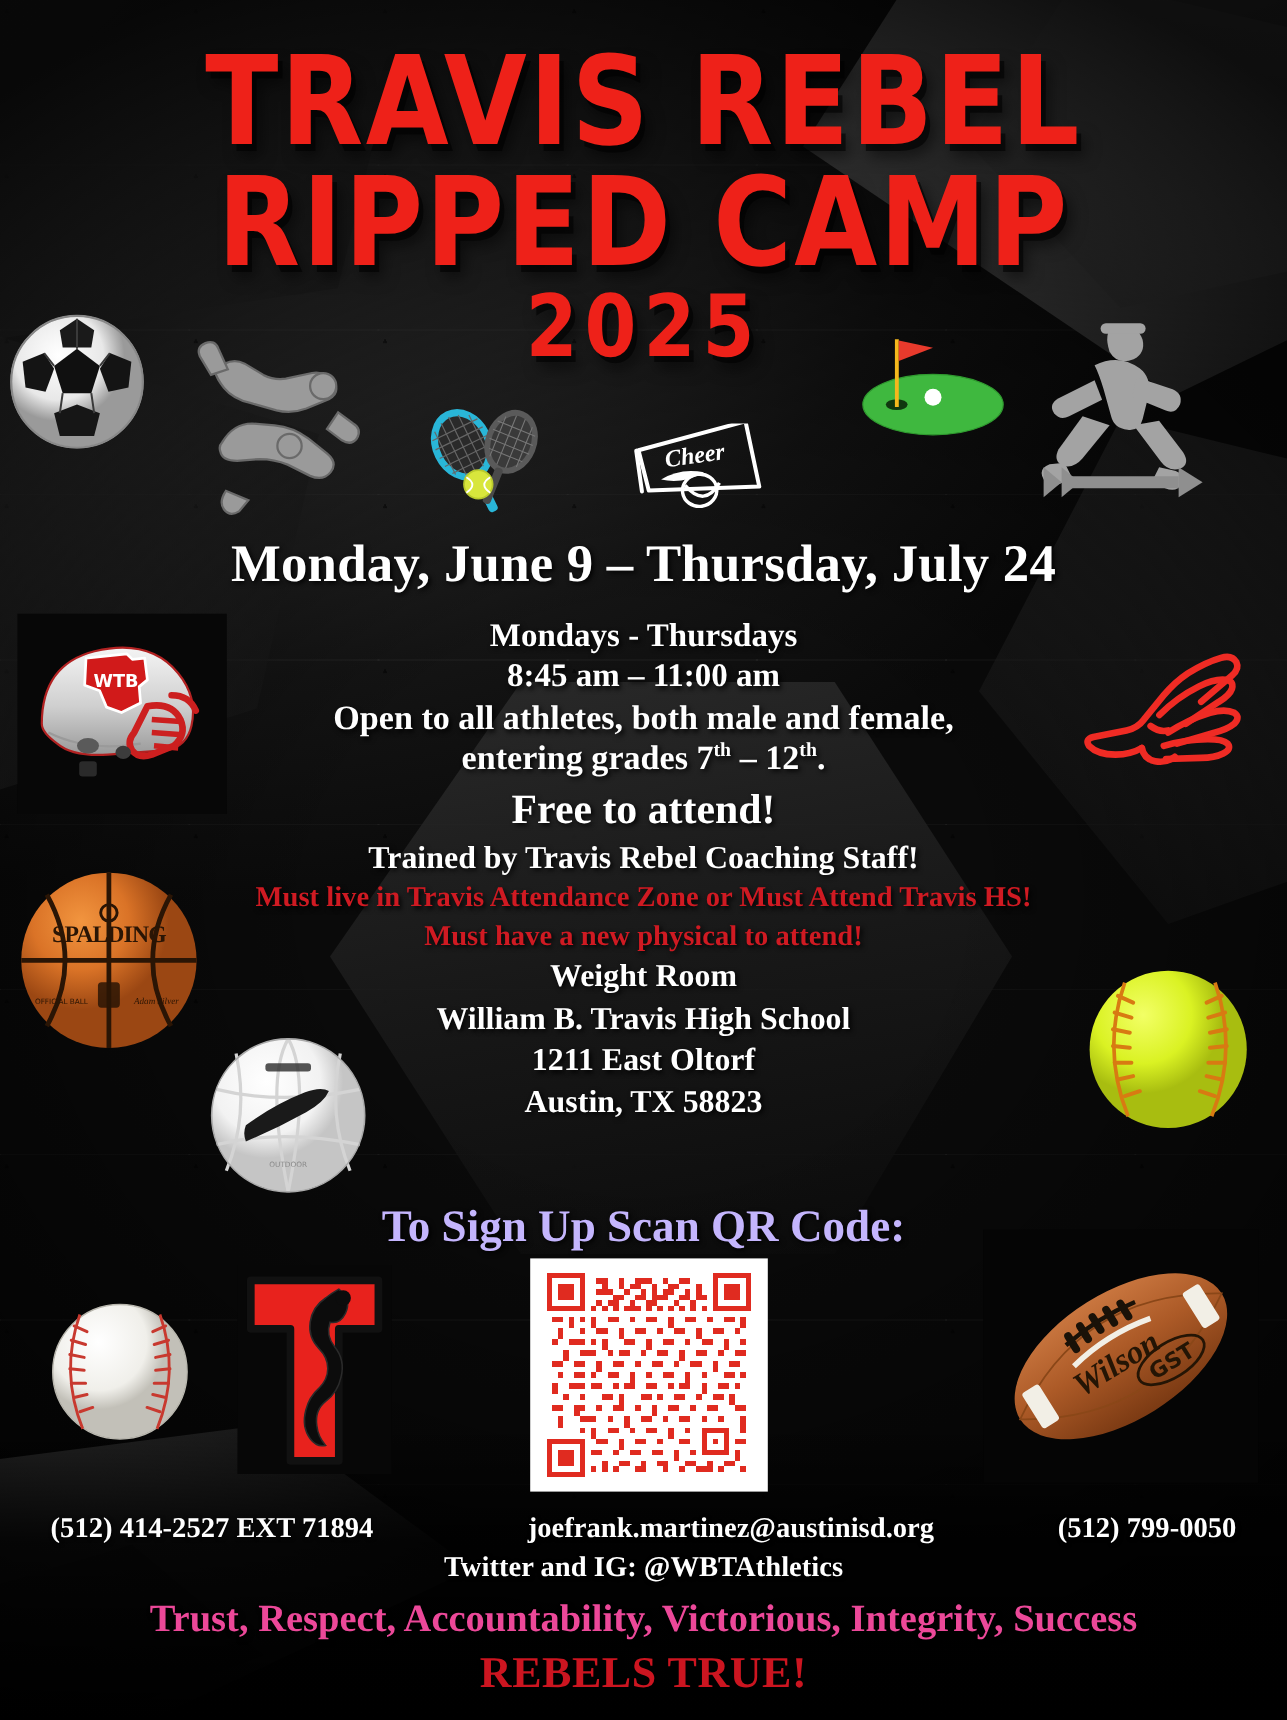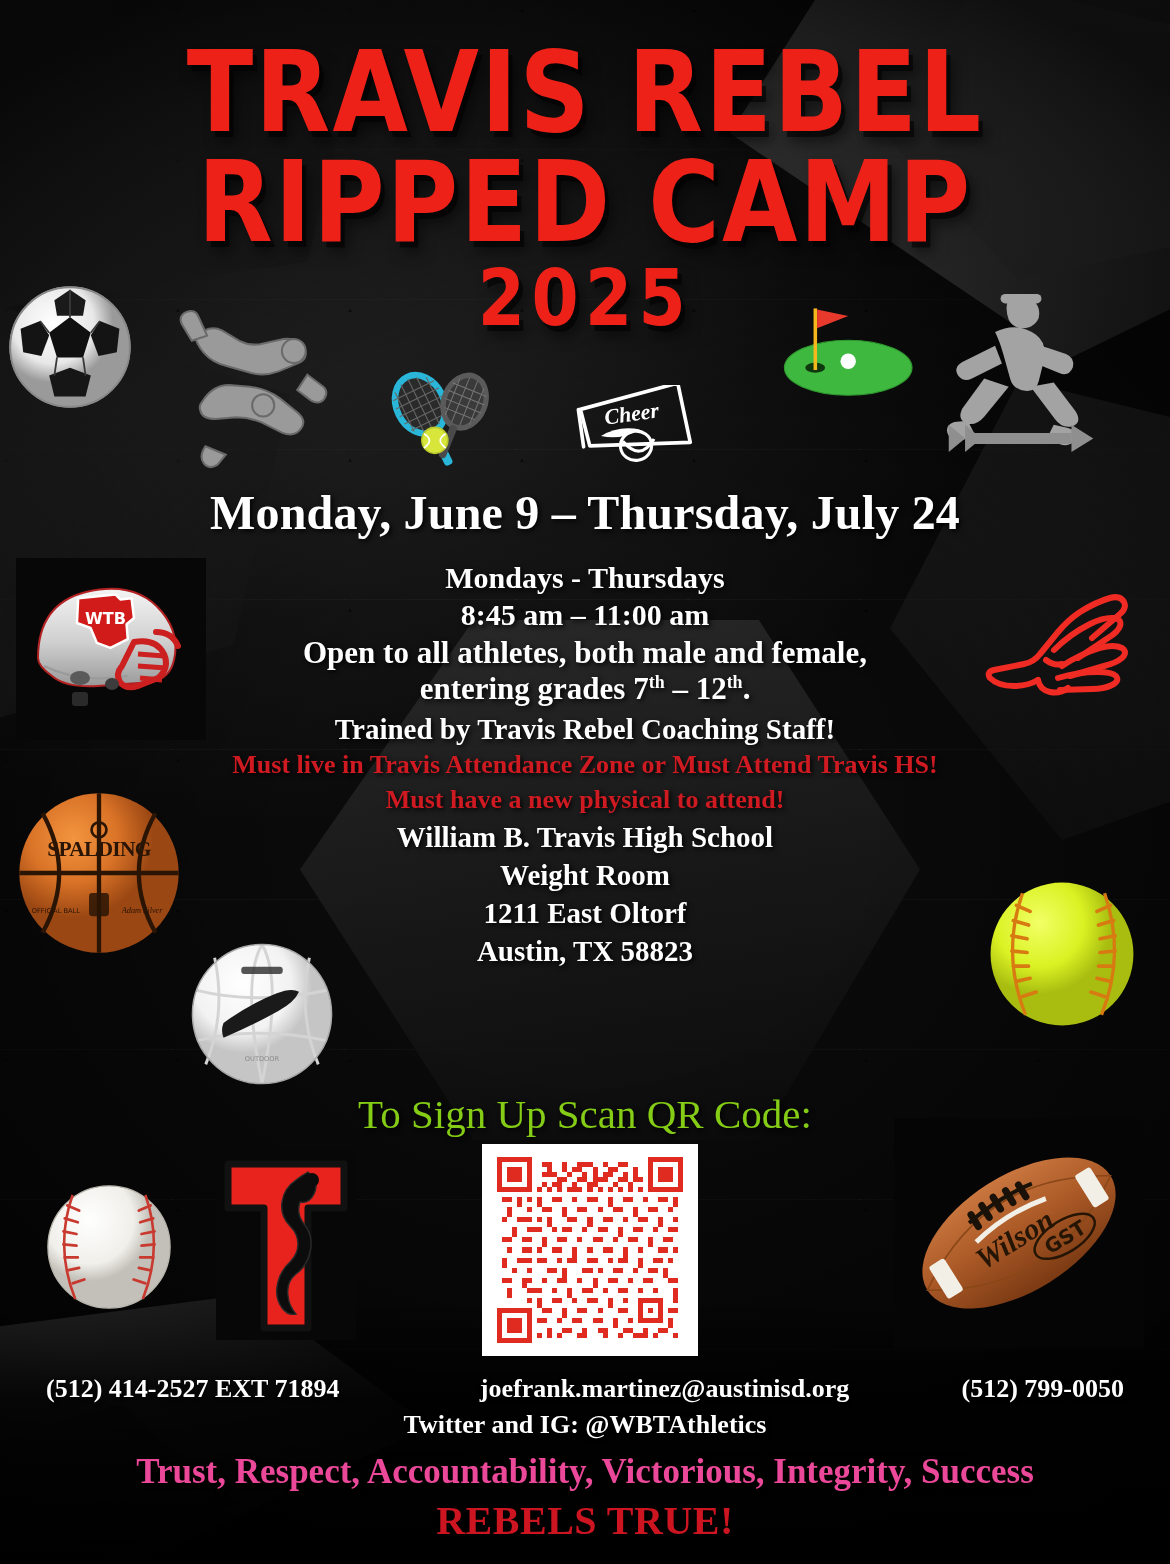--- a/index.html
+++ b/index.html
@@ -142,21 +142,21 @@
   .d-grade { font-size:31px; }
   .d-grade sup { font-size:.58em; vertical-align:super; }
   .d-free  { font-size:38px; margin-top:6px; }
   .d-train { font-size:29px; margin-top:4px; }
   .d-warn  { font-size:26px; color:#cf1a22; text-shadow:1px 1px 4px rgba(0,0,0,.95); margin-top:4px; }
   .d-addr  { font-size:29px; margin-top:4px; }
 
   
   .qr-head {
     position:absolute; top:1090px; left:0; width:1170px; text-align:center;
-    font-size:41px; font-weight:400; color:#84cc16;
+    font-size:41px; font-weight:700; color:#c4b5fd;
     text-shadow:2px 2px 5px rgba(0,0,0,.95);
   }
   .qr-box {
     position:absolute; top:1144px; left:482px;
     width:216px; height:212px;
     background:#fff; padding:13px;
   }
   .qr-box svg { display:block; width:100%; height:100%; }
 
   
@@ -522,25 +522,26 @@
 
     <div class="date-head">Monday, June 9 – Thursday, July 24</div>
 
     <div class="details">
       <p class="d-line">Mondays - Thursdays</p>
       <p class="d-line">8:45 am – 11:00 am</p>
       <p class="d-open">Open to all athletes, both male and female,</p>
       <p class="d-grade">
         <span>entering grades 7</span><sup>th</sup><span> – 12</span><sup>th</sup><span>.</span>
       </p>
+      <p class="d-free">Free to attend!</p>
       <p class="d-train">Trained by Travis Rebel Coaching Staff!</p>
       <p class="d-warn">Must live in Travis Attendance Zone or Must Attend Travis HS!</p>
       <p class="d-warn">Must have a new physical to attend!</p>
+      <p class="d-addr">Weight Room</p>
       <p class="d-addr">William B. Travis High School</p>
-      <p class="d-addr">Weight Room</p>
       <p class="d-addr">1211 East Oltorf</p>
       <p class="d-addr">Austin, TX 58823</p>
     </div>
 
     <div class="qr-head">To Sign Up Scan QR Code:</div>
     <div class="qr-box">
       <svg viewBox="0 0 37 37" shape-rendering="crispEdges" aria-label="QR code">
         <rect width="37" height="37" fill="#ffffff"></rect>
         <g fill="#e02b20">
 

